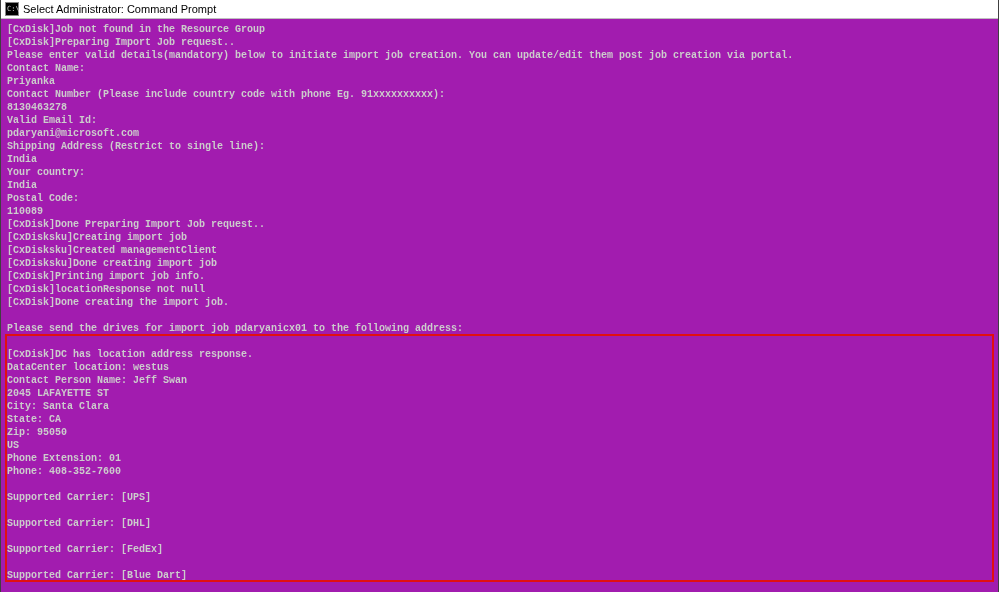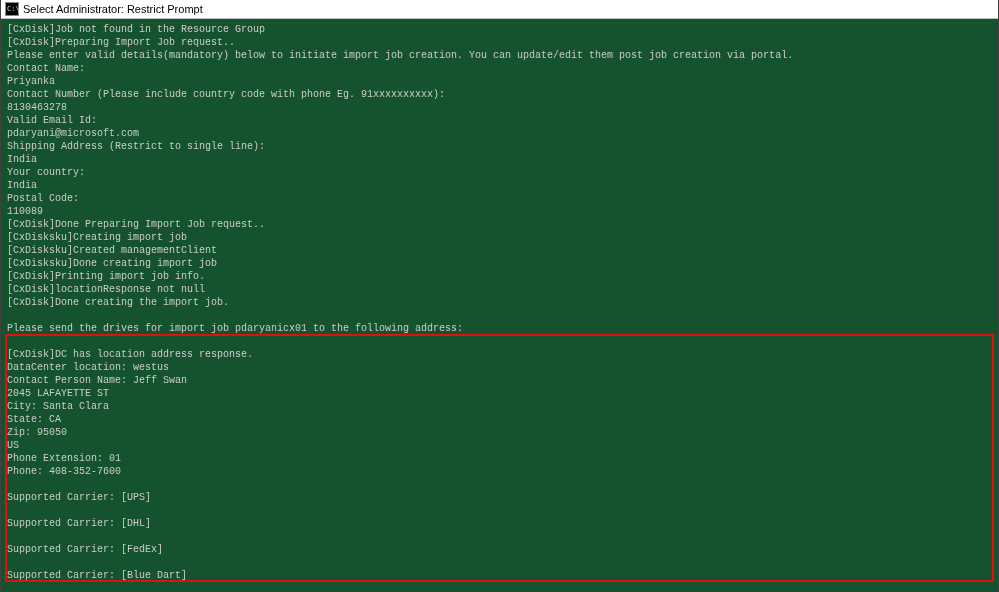--- a/index.html
+++ b/index.html
@@ -35,21 +35,22 @@
     margin-right: 4px;
     display: inline-flex;
     align-items: center;
     justify-content: center;
   }
   .titlebar .sys-icon svg { display:block; }
   .term-area {
     position: relative;
     width: 100%;
     height: calc(100% - 18px);
-    background: #14532d;
+    background: #a21caf;
+    font-weight: bold;
   }
   .term {
     font-family: Consolas, "Courier New", monospace;
     font-size: 10px;
     line-height: 1.3;
     color: #cccccc;
     white-space: pre;
     padding: 4px 6px 6px 6px;
   }
   .highlight-box {
@@ -69,21 +70,21 @@
 <div class="window">
 
   <div class="titlebar">
     <span class="sys-icon">
       <svg width="14" height="14" viewBox="0 0 14 14">
         <rect x="0" y="0" width="14" height="14" fill="#000"></rect>
         <rect x="0.5" y="0.5" width="13" height="13" fill="none" stroke="#888" stroke-width="1"></rect>
         <text x="2" y="9" font-family="Consolas, monospace" font-size="7" fill="#ccc">C:\</text>
       </svg>
     </span>
-    <span>Select Administrator: Restrict Prompt</span>
+    <span>Select Administrator: Command Prompt</span>
   </div>
 
   <div class="term-area">
     <div class="term" id="term"><div class="line">[CxDisk]Job not found in the Resource Group</div><div class="line">[CxDisk]Preparing Import Job request..</div><div class="line">Please enter valid details(mandatory) below to initiate import job creation. You can update/edit them post job creation via portal.</div><div class="line">Contact Name:</div><div class="line">Priyanka</div><div class="line">Contact Number (Please include country code with phone Eg. 91xxxxxxxxxx):</div><div class="line">8130463278</div><div class="line">Valid Email Id:</div><div class="line">pdaryani@microsoft.com</div><div class="line">Shipping Address (Restrict to single line):</div><div class="line">India</div><div class="line">Your country:</div><div class="line">India</div><div class="line">Postal Code:</div><div class="line">110089</div><div class="line">[CxDisk]Done Preparing Import Job request..</div><div class="line">[CxDisksku]Creating import job</div><div class="line">[CxDisksku]Created managementClient</div><div class="line">[CxDisksku]Done creating import job</div><div class="line">[CxDisk]Printing import job info.</div><div class="line">[CxDisk]locationResponse not null</div><div class="line">[CxDisk]Done creating the import job.</div><div class="line"></div><div class="line">Please send the drives for import job pdaryanicx01 to the following address:</div><div class="line"></div><div class="line">[CxDisk]DC has location address response.</div><div class="line">DataCenter location: westus</div><div class="line">Contact Person Name: Jeff Swan</div><div class="line">2045 LAFAYETTE ST</div><div class="line">City: Santa Clara</div><div class="line">State: CA</div><div class="line">Zip: 95050</div><div class="line">US</div><div class="line">Phone Extension: 01</div><div class="line">Phone: 408-352-7600</div><div class="line"></div><div class="line">Supported Carrier: [UPS]</div><div class="line"></div><div class="line">Supported Carrier: [DHL]</div><div class="line"></div><div class="line">Supported Carrier: [FedEx]</div><div class="line"></div><div class="line">Supported Carrier: [Blue Dart]</div><div class="line"></div></div>
     <div class="highlight-box"></div>
   </div>
 
 </div>
 
 </body></html>

